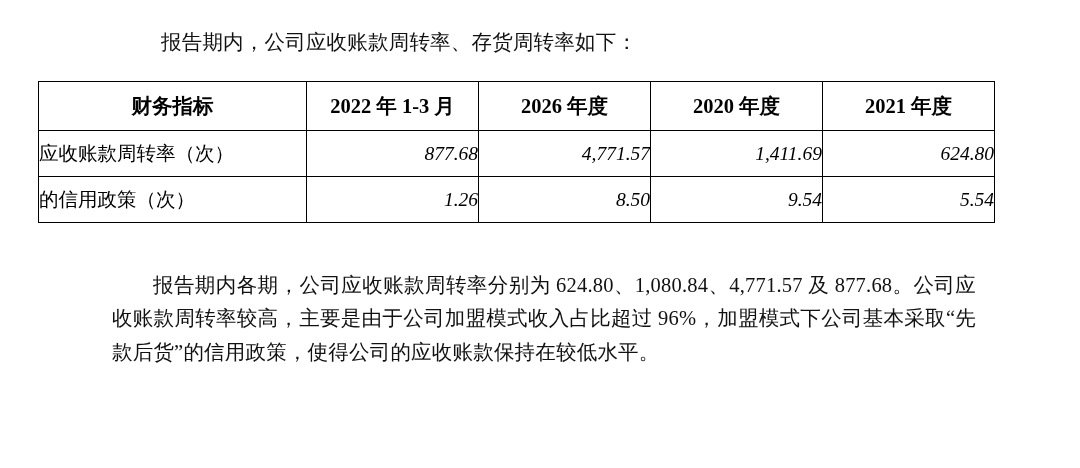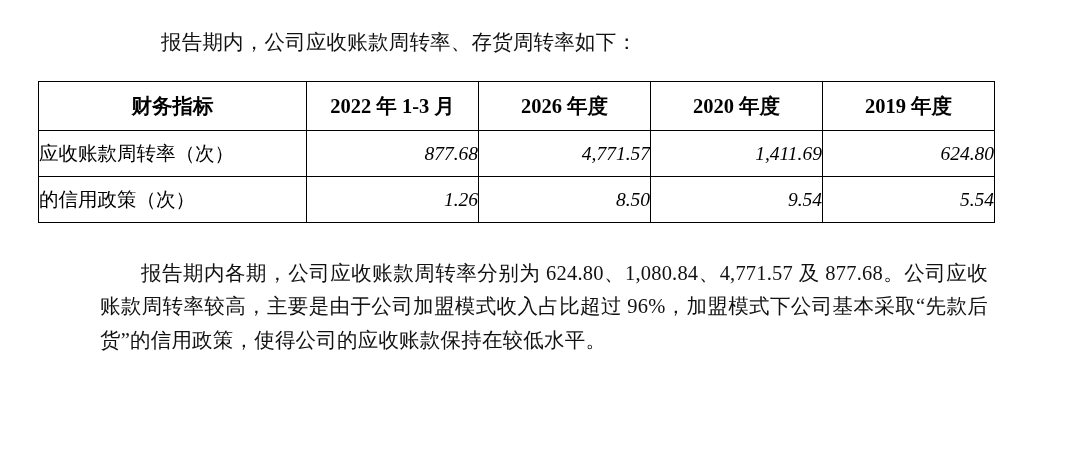--- a/index.html
+++ b/index.html
@@ -70,21 +70,21 @@
     padding-right: 14px;
     font-size: 19.5px;
     font-style: italic;
   }
   .col1 { width: 268px; }
   .col2 { width: 172px; }
   .col3 { width: 172px; }
   .col4 { width: 172px; }
   .col5 { width: 172px; }
   .body-para {
-    margin: 0;
+    margin: 12px;
     padding: 22px 92px 0 100px;
     text-indent: 2em;
   }
 </style>
 </head>
 <body>
 
 <div class="page">
 
   <p class="para intro-para">报告期内，公司应收账款周转率、存货周转率如下：</p>
@@ -97,21 +97,21 @@
           <col class="col3">
           <col class="col4">
           <col class="col5">
       </colgroup>
       <tbody>
         <tr class="head">
           <td class="first">财务指标</td>
           <td>2022 年 1-3 月</td>
           <td>2026 年度</td>
           <td>2020 年度</td>
-          <td>2019 年度</td>
+          <td>2021 年度</td>
         </tr>
         <tr>
           <td class="label">应收账款周转率（次）</td>
           <td class="num">877.68</td>
           <td class="num">4,771.57</td>
           <td class="num">1,411.69</td>
           <td class="num">624.80</td>
         </tr>
         <tr>
           <td class="label">的信用政策（次）</td>

